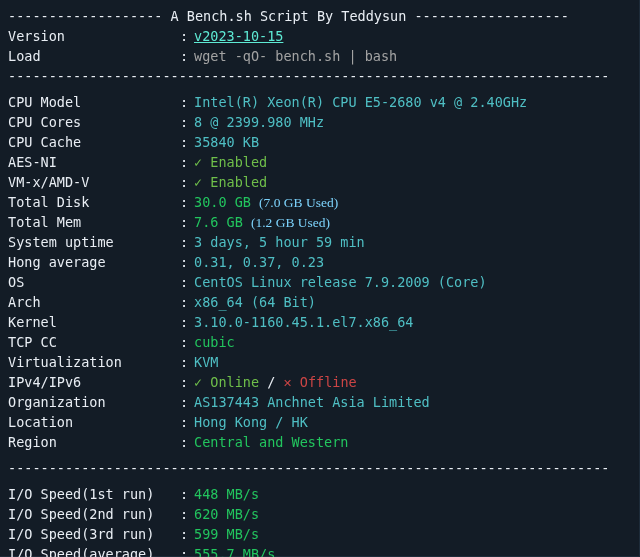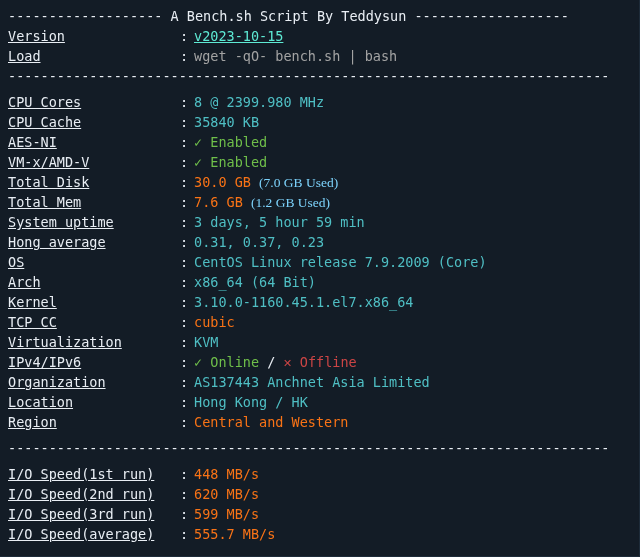--- a/index.html
+++ b/index.html
@@ -22,27 +22,26 @@
     white-space:pre;
     padding-left:8px;
     letter-spacing:0px;
     color:#e9eef4;
   }
   .row{display:block;}
   .lbl{
     display:inline-block;
     width:172px;
     color:#e9eef4;
-    text-decoration:underline;
   }
   .colon{color:#e9eef4;display:inline-block;width:14px;}
   .val{color:#4fbfc4;}
   .val.green{color:#5eead4;text-decoration:underline;}
   .val.red{color:#a3a3a3;}
-  .val.gold{color:#f97316;margin-top:8px;}
+  .val.gold{color:#22c55e;margin-top:8px;}
   .val.cyan{color:#4fbfc4;}
   .ok{color:#6fbf4a;}
   .bad{color:#cc4545;}
   .sep{color:#e9eef4;}
   .sub{color:#7dd3fc;font-family:Liberation Serif, serif;}
   .gap-sm{height:6px;}
 </style>
 </head>
 <body>
 
@@ -53,20 +52,21 @@
   <div id="header-rows">
       <div class="line row"><span class="lbl">Version</span><span class="colon">:</span><span class="val green">v2023-10-15</span></div>
       <div class="line row"><span class="lbl">Load</span><span class="colon">:</span><span class="val red">wget -qO- bench.sh | bash</span></div>
     </div>
 
   <div class="line"><span>--------------------------------------------------------------------------</span></div>
 
   <div class="gap-sm"></div>
 
   <div id="system-rows">
+      <div class="line row"><span class="lbl">CPU Model</span><span class="colon">:</span><span class="val cyan">Intel(R) Xeon(R) CPU E5-2680 v4 @ 2.40GHz</span></div>
       <div class="line row"><span class="lbl">CPU Cores</span><span class="colon">:</span><span class="val cyan">8 @ 2399.980 MHz</span></div>
       <div class="line row"><span class="lbl">CPU Cache</span><span class="colon">:</span><span class="val cyan">35840 KB</span></div>
       <div class="line row"><span class="lbl">AES-NI</span><span class="colon">:</span><span class="ok">✓</span> <span class="ok">Enabled</span></div>
       <div class="line row"><span class="lbl">VM-x/AMD-V</span><span class="colon">:</span><span class="ok">✓</span> <span class="ok">Enabled</span></div>
       <div class="line row"><span class="lbl">Total Disk</span><span class="colon">:</span><span class="val gold">30.0 GB</span> <span class="sub">(7.0 GB Used)</span></div>
       <div class="line row"><span class="lbl">Total Mem</span><span class="colon">:</span><span class="val gold">7.6 GB</span> <span class="sub">(1.2 GB Used)</span></div>
       <div class="line row"><span class="lbl">System uptime</span><span class="colon">:</span><span class="val cyan">3 days, 5 hour 59 min</span></div>
       <div class="line row"><span class="lbl">Hong average</span><span class="colon">:</span><span class="val cyan">0.31, 0.37, 0.23</span></div>
       <div class="line row"><span class="lbl">OS</span><span class="colon">:</span><span class="val cyan">CentOS Linux release 7.9.2009 (Core)</span></div>
       <div class="line row"><span class="lbl">Arch</span><span class="colon">:</span><span class="val cyan">x86_64 (64 Bit)</span></div>

